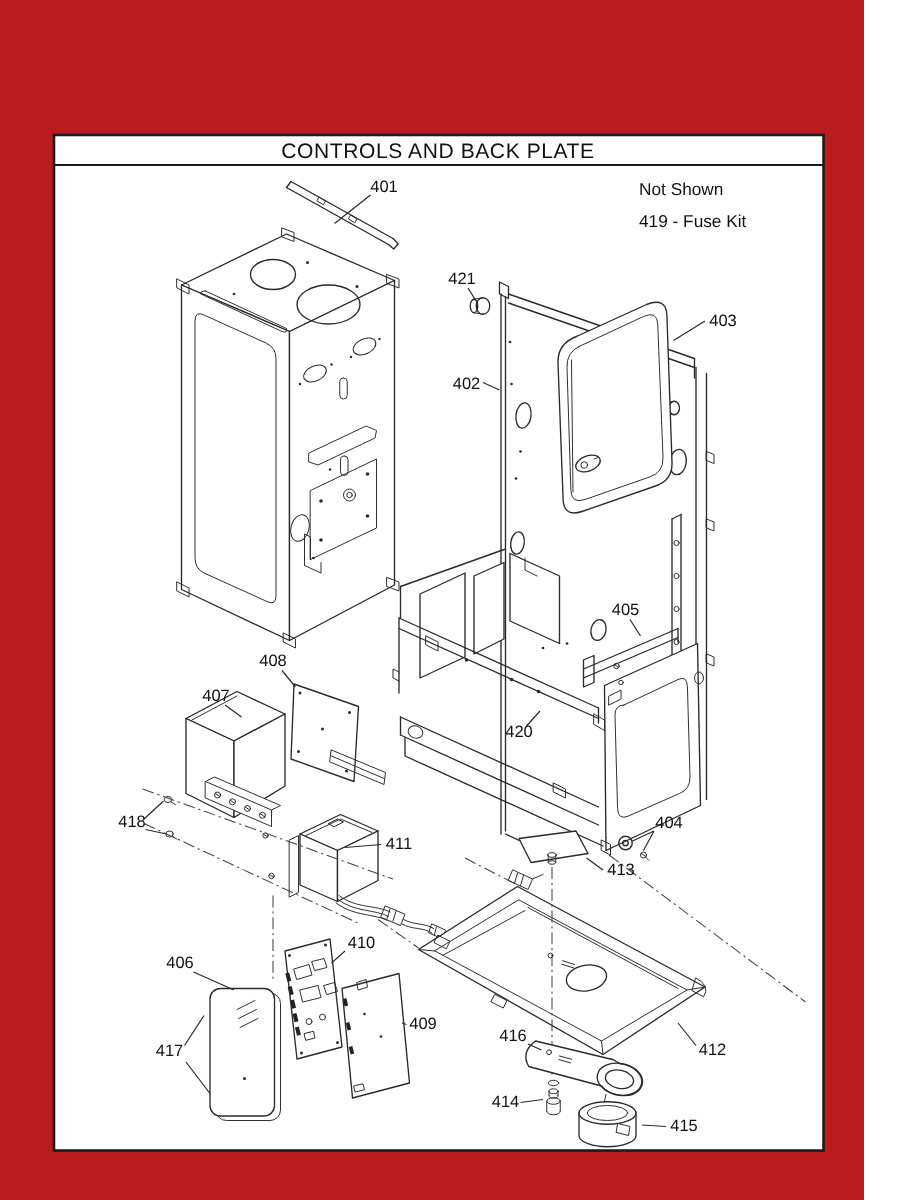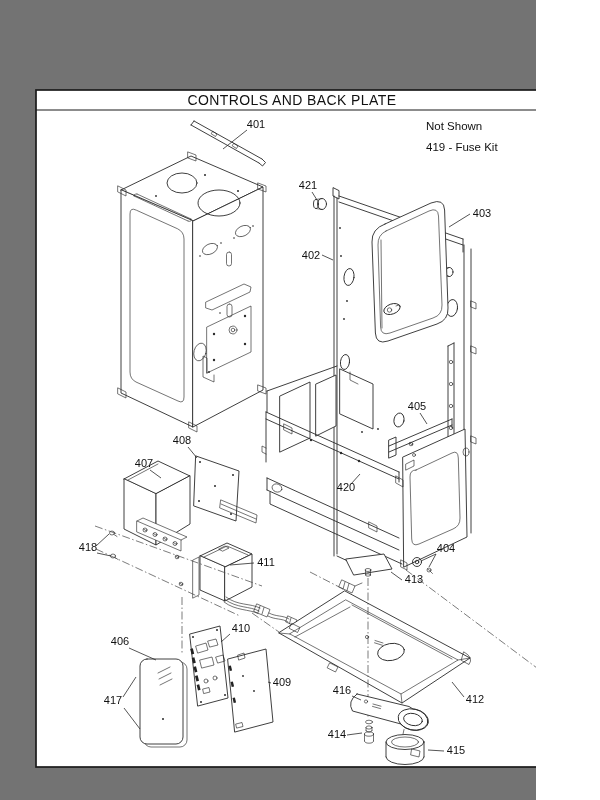--- a/index.html
+++ b/index.html
@@ -1,17 +1,17 @@
 <!DOCTYPE html>
 <html><head>
 <meta charset="utf-8">
 <style>
   html,body{margin:0;padding:0;background:#ffffff;}
-  .page{position:relative;width:536px;height:800px;background:#737373;overflow:hidden;
-        font-family:"Liberation Sans",sans-serif;}
+  .page{position:relative;width:536px;height:800px;background:#b91c1c;overflow:hidden;
+        font-family:"Liberation Sans",sans-serif;padding-left:40px;}
   svg{position:absolute;left:0;top:0;}
   .art{fill:none;stroke:#2a2a2a;stroke-width:0.9;stroke-linecap:round;stroke-linejoin:round;}
   .thin{stroke-width:0.65;}
   .wht{fill:#ffffff;}
   .leader{fill:none;stroke:#2a2a2a;stroke-width:0.8;}
   .chain{fill:none;stroke:#444444;stroke-width:0.7;stroke-dasharray:8 2.5 1.5 2.5;}
   .dot{fill:#2a2a2a;stroke:none;}
   .blk{fill:#222222;stroke:none;}
   .callout{font-size:11px;fill:#111111;text-anchor:middle;font-family:"Liberation Sans",sans-serif;}
   .title-text{font-size:14px;letter-spacing:0.4px;text-anchor:middle;fill:#111111;font-family:"Liberation Sans",sans-serif;}

